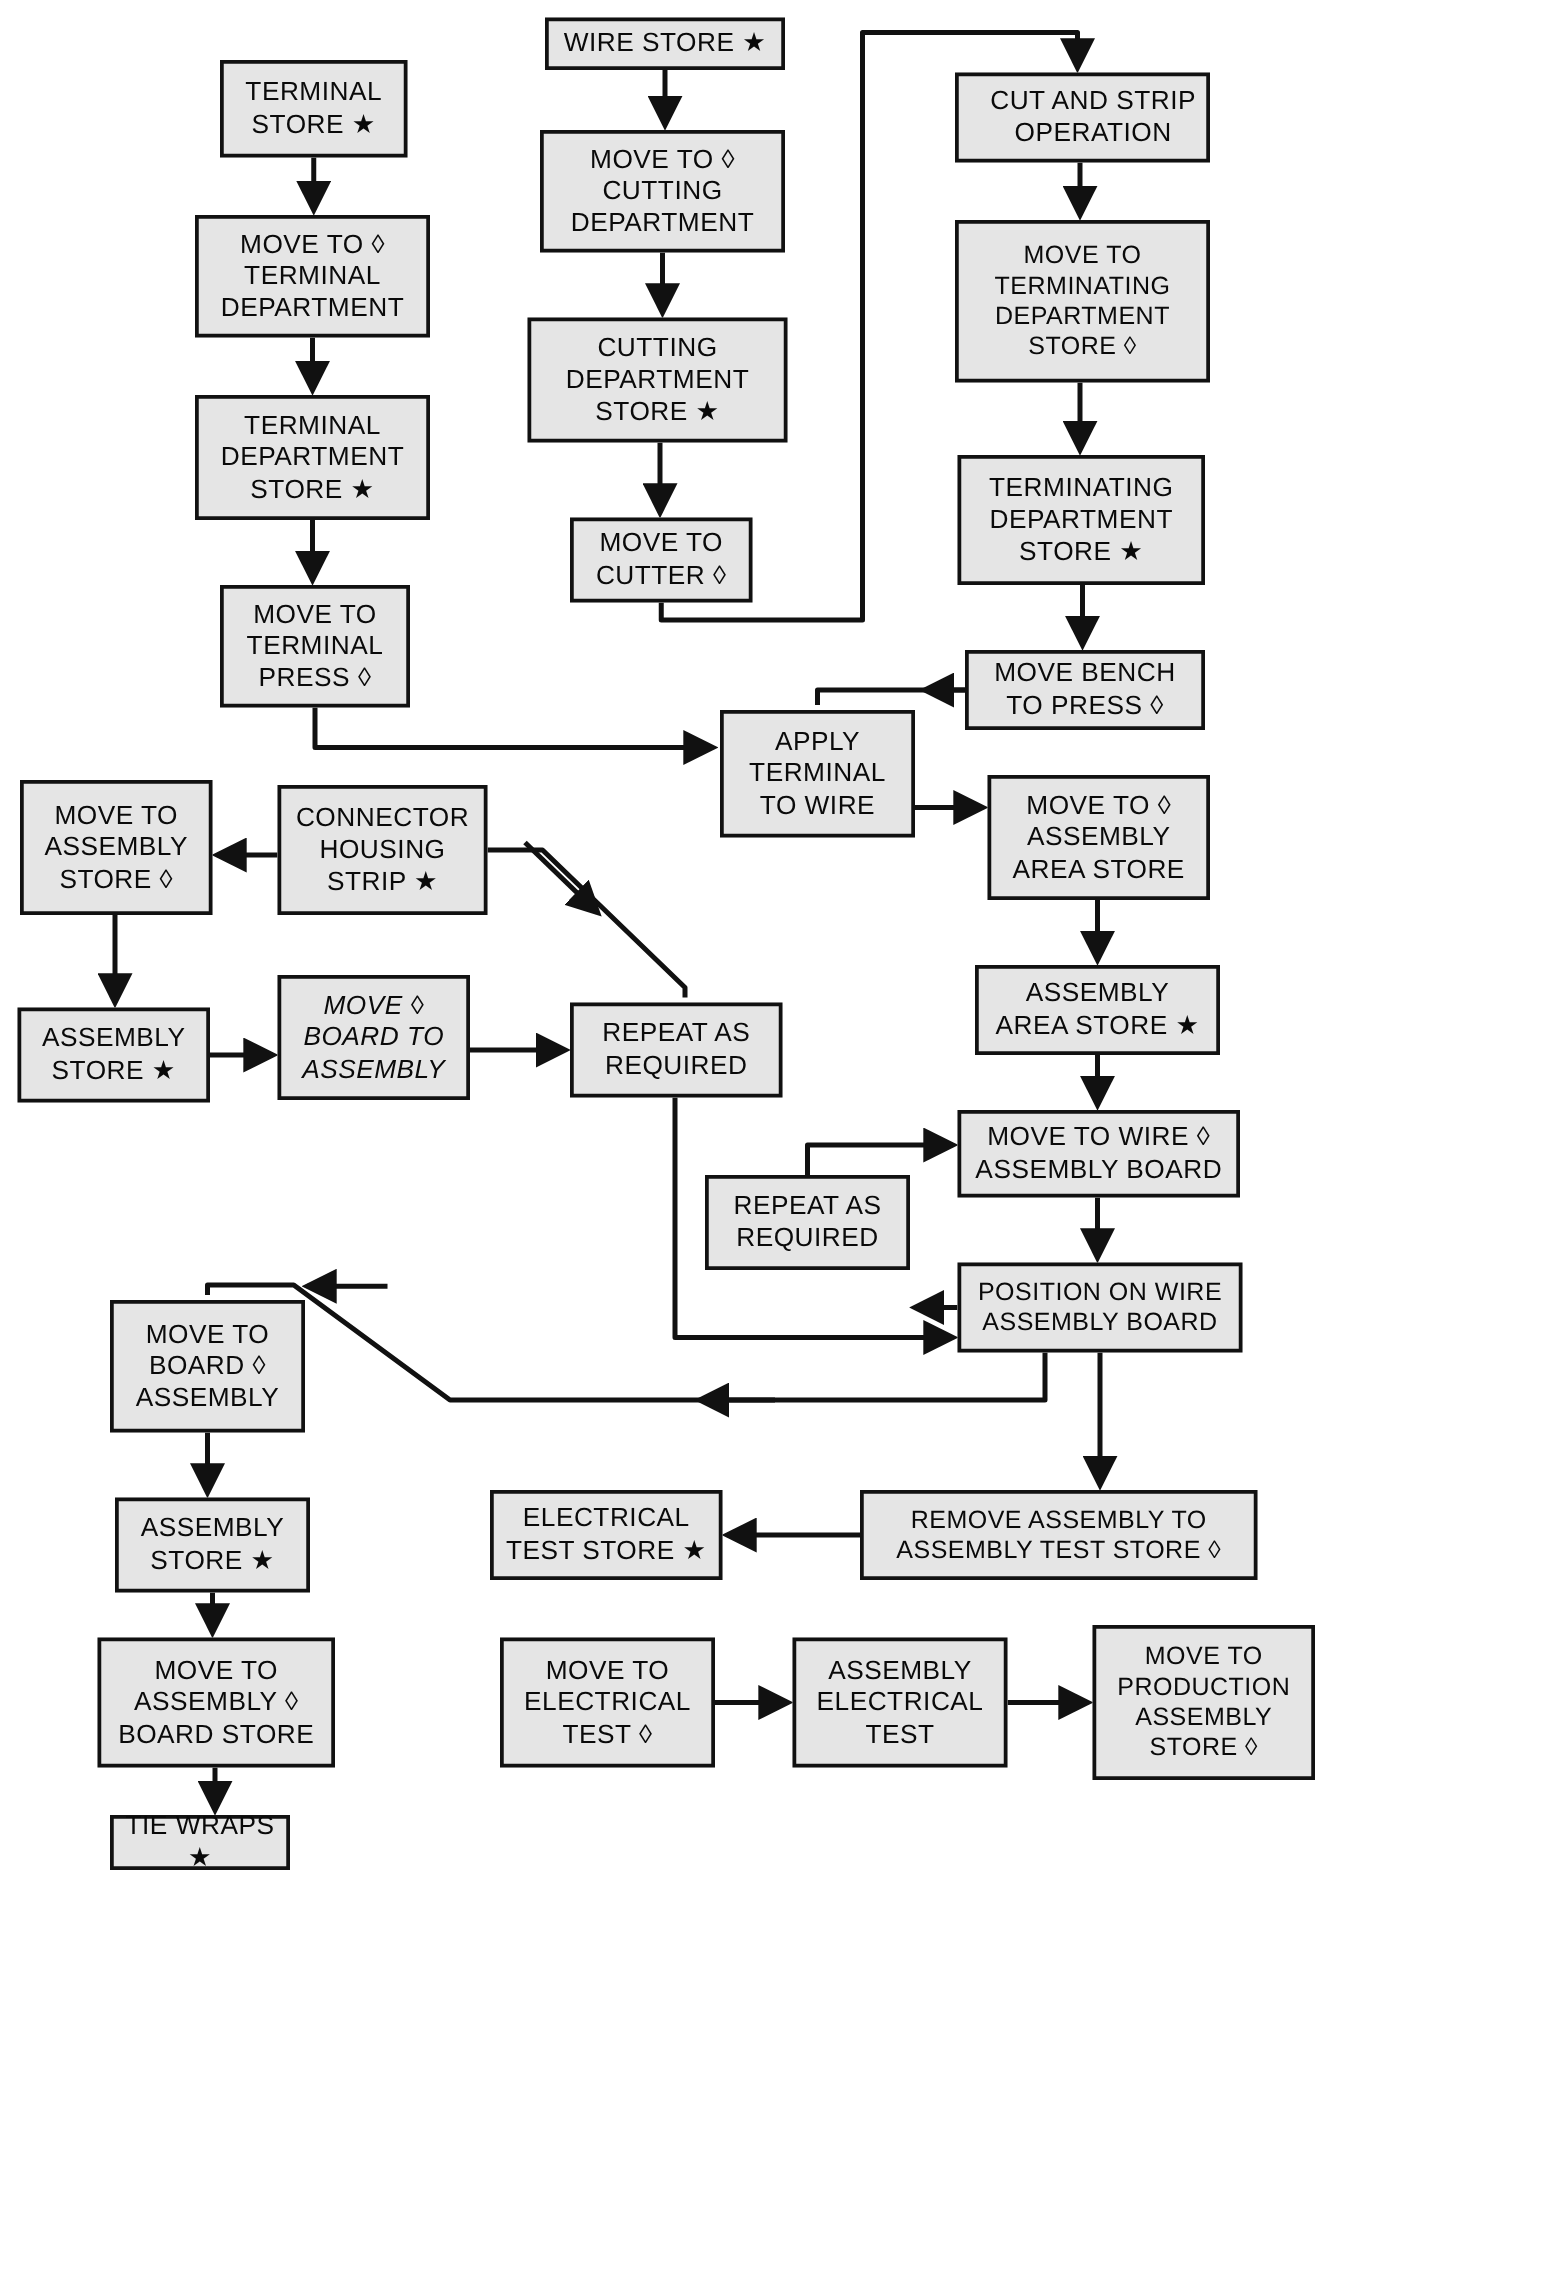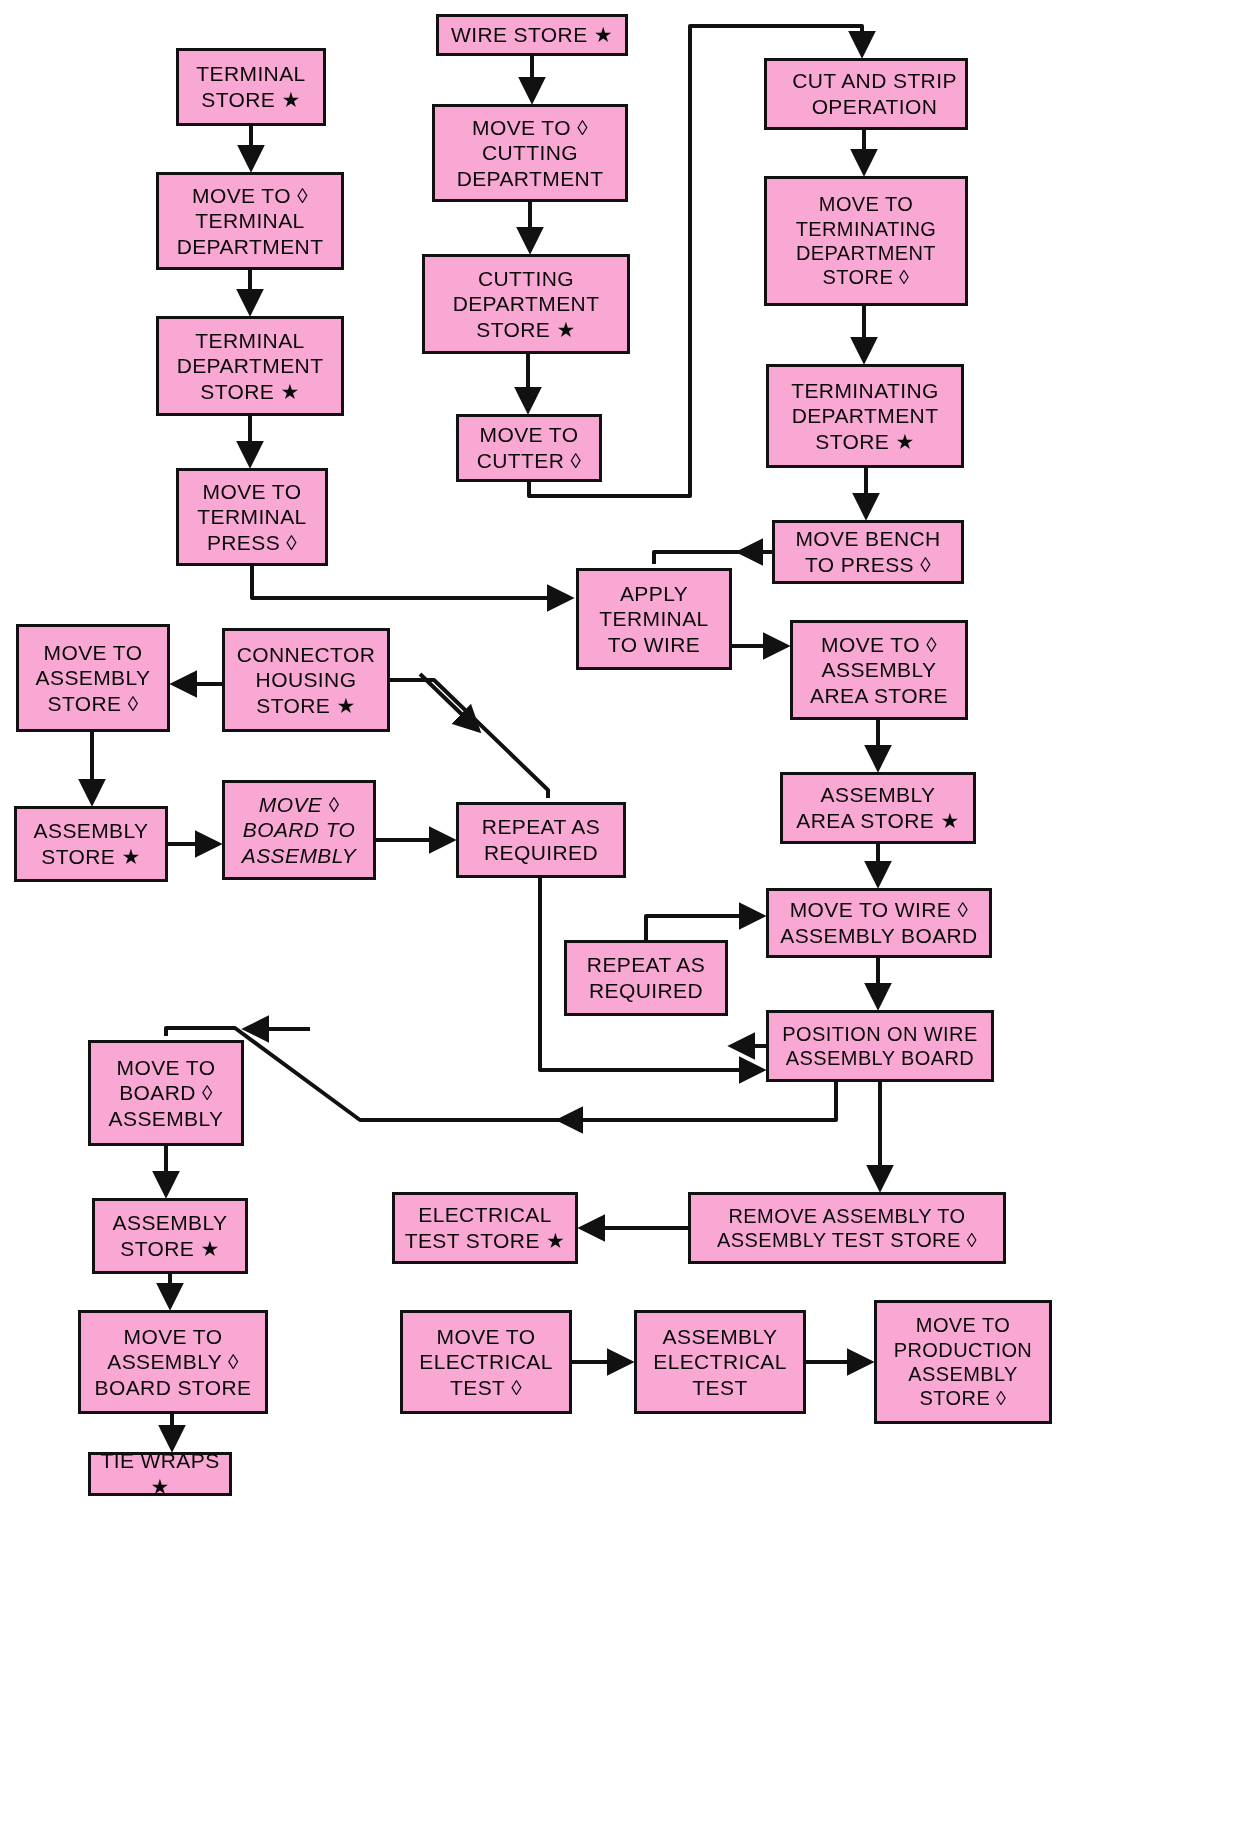--- a/index.html
+++ b/index.html
@@ -14,21 +14,21 @@
     position: relative;
     width: 1240px;
     height: 1824px;
     background: #ffffff;
     overflow: hidden;
   }
   .node {
     position: absolute;
     box-sizing: border-box;
     border: 3px solid #111111;
-    background: #f9a8d4;
+    background: #e5e5e5;
     display: flex;
     align-items: center;
     justify-content: center;
     text-align: center;
     font-family: "Liberation Sans", sans-serif;
     font-size: 21px;
     line-height: 1.22;
     letter-spacing: 0.4px;
     color: #0a0a0a;
     padding: 3px 5px;
@@ -156,21 +156,21 @@
 TERMINAL
 TO WIRE</div>
       <div class="node" style="left: 790px; top: 620px; width: 178px; height: 100px;">MOVE TO ◊
 ASSEMBLY
 AREA STORE</div>
       <div class="node" style="left: 16px; top: 624px; width: 154px; height: 108px;">MOVE TO
 ASSEMBLY
 STORE ◊</div>
       <div class="node" style="left: 222px; top: 628px; width: 168px; height: 104px;">CONNECTOR
 HOUSING
-STORE ★</div>
+STRIP ★</div>
       <div class="node" style="left: 14px; top: 806px; width: 154px; height: 76px;">ASSEMBLY
 STORE ★</div>
       <div class="node" style="left: 222px; top: 780px; width: 154px; height: 100px; font-style: italic;">MOVE ◊
 BOARD TO
 ASSEMBLY</div>
       <div class="node" style="left: 456px; top: 802px; width: 170px; height: 76px;">REPEAT AS
 REQUIRED</div>
       <div class="node" style="left: 780px; top: 772px; width: 196px; height: 72px;">ASSEMBLY
 AREA STORE ★</div>
       <div class="node" style="left: 766px; top: 888px; width: 226px; height: 70px;">MOVE TO WIRE ◊

